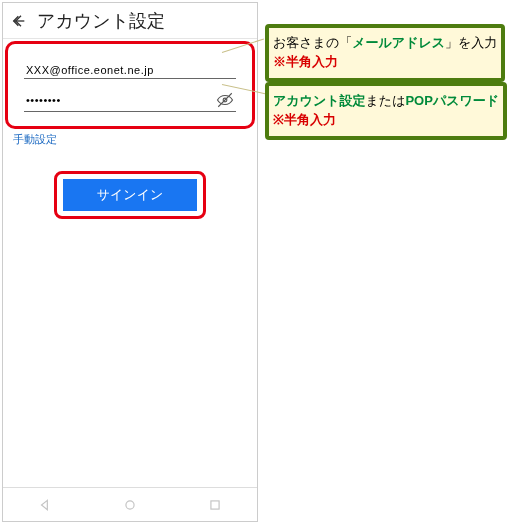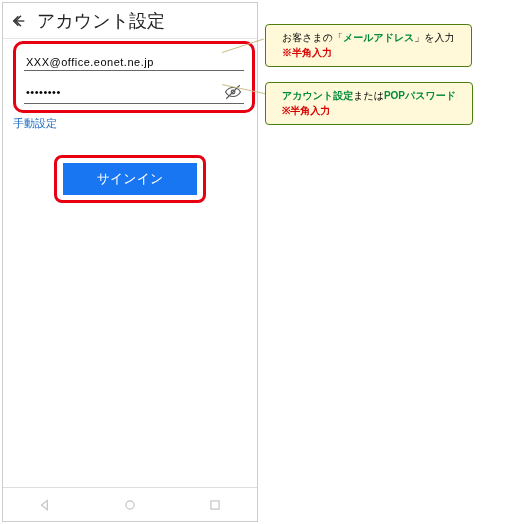--- a/index.html
+++ b/index.html
@@ -20,24 +20,24 @@
   .titlebar {
     height: 36px;
     display: flex; align-items: center;
     padding: 0 8px;
     border-bottom: 1px solid #e5e5e5;
     gap: 10px;
   }
   .back-arrow { width: 16px; height: 16px; }
   .title { font-size: 18px; color: #222; }
   .form-area {
-    padding: 0;
+    padding: 8px;
     border: 3px solid #e60012;
     border-radius: 10px;
-    margin: 2px 2px 0 10px;
+    margin: 2px 2px 0 2px;
   }
   .field {
     display: flex; align-items: center;
     border-bottom: 1px solid #666;
     margin: 6px 8px 2px 8px;
     padding: 6px 2px 2px 2px;
     position: relative;
   }
   .field:last-child { border-bottom: 1px solid #666; margin-bottom: 6px; }
   .field input {
@@ -79,24 +79,24 @@
     border-top: 1px solid #ddd;
     display: flex;
     justify-content: space-around;
     align-items: center;
   }
   .nav-icon { width: 14px; height: 14px; opacity: 0.5; }
 
   .callout {
     position: absolute;
     background: #fff9d9;
-    border: 1px solid #4d7c0f;
+    border: 4px solid #4d7c0f;
     border-radius: 4px;
-    padding: 6px 16px;
-    font-size: 10px;
+    padding: 6px 4px;
+    font-size: 13px;
     line-height: 1.45;
     max-width: 250px;
   }
   .callout.c1 { left: 265px; top: 24px; }
   .callout.c2 { left: 265px; top: 82px; }
   .callout .green { color: #008a3a; font-weight: bold; }
   .callout .red { color: #d80000; font-weight: bold; }
   
   .leader {
     position: absolute;

